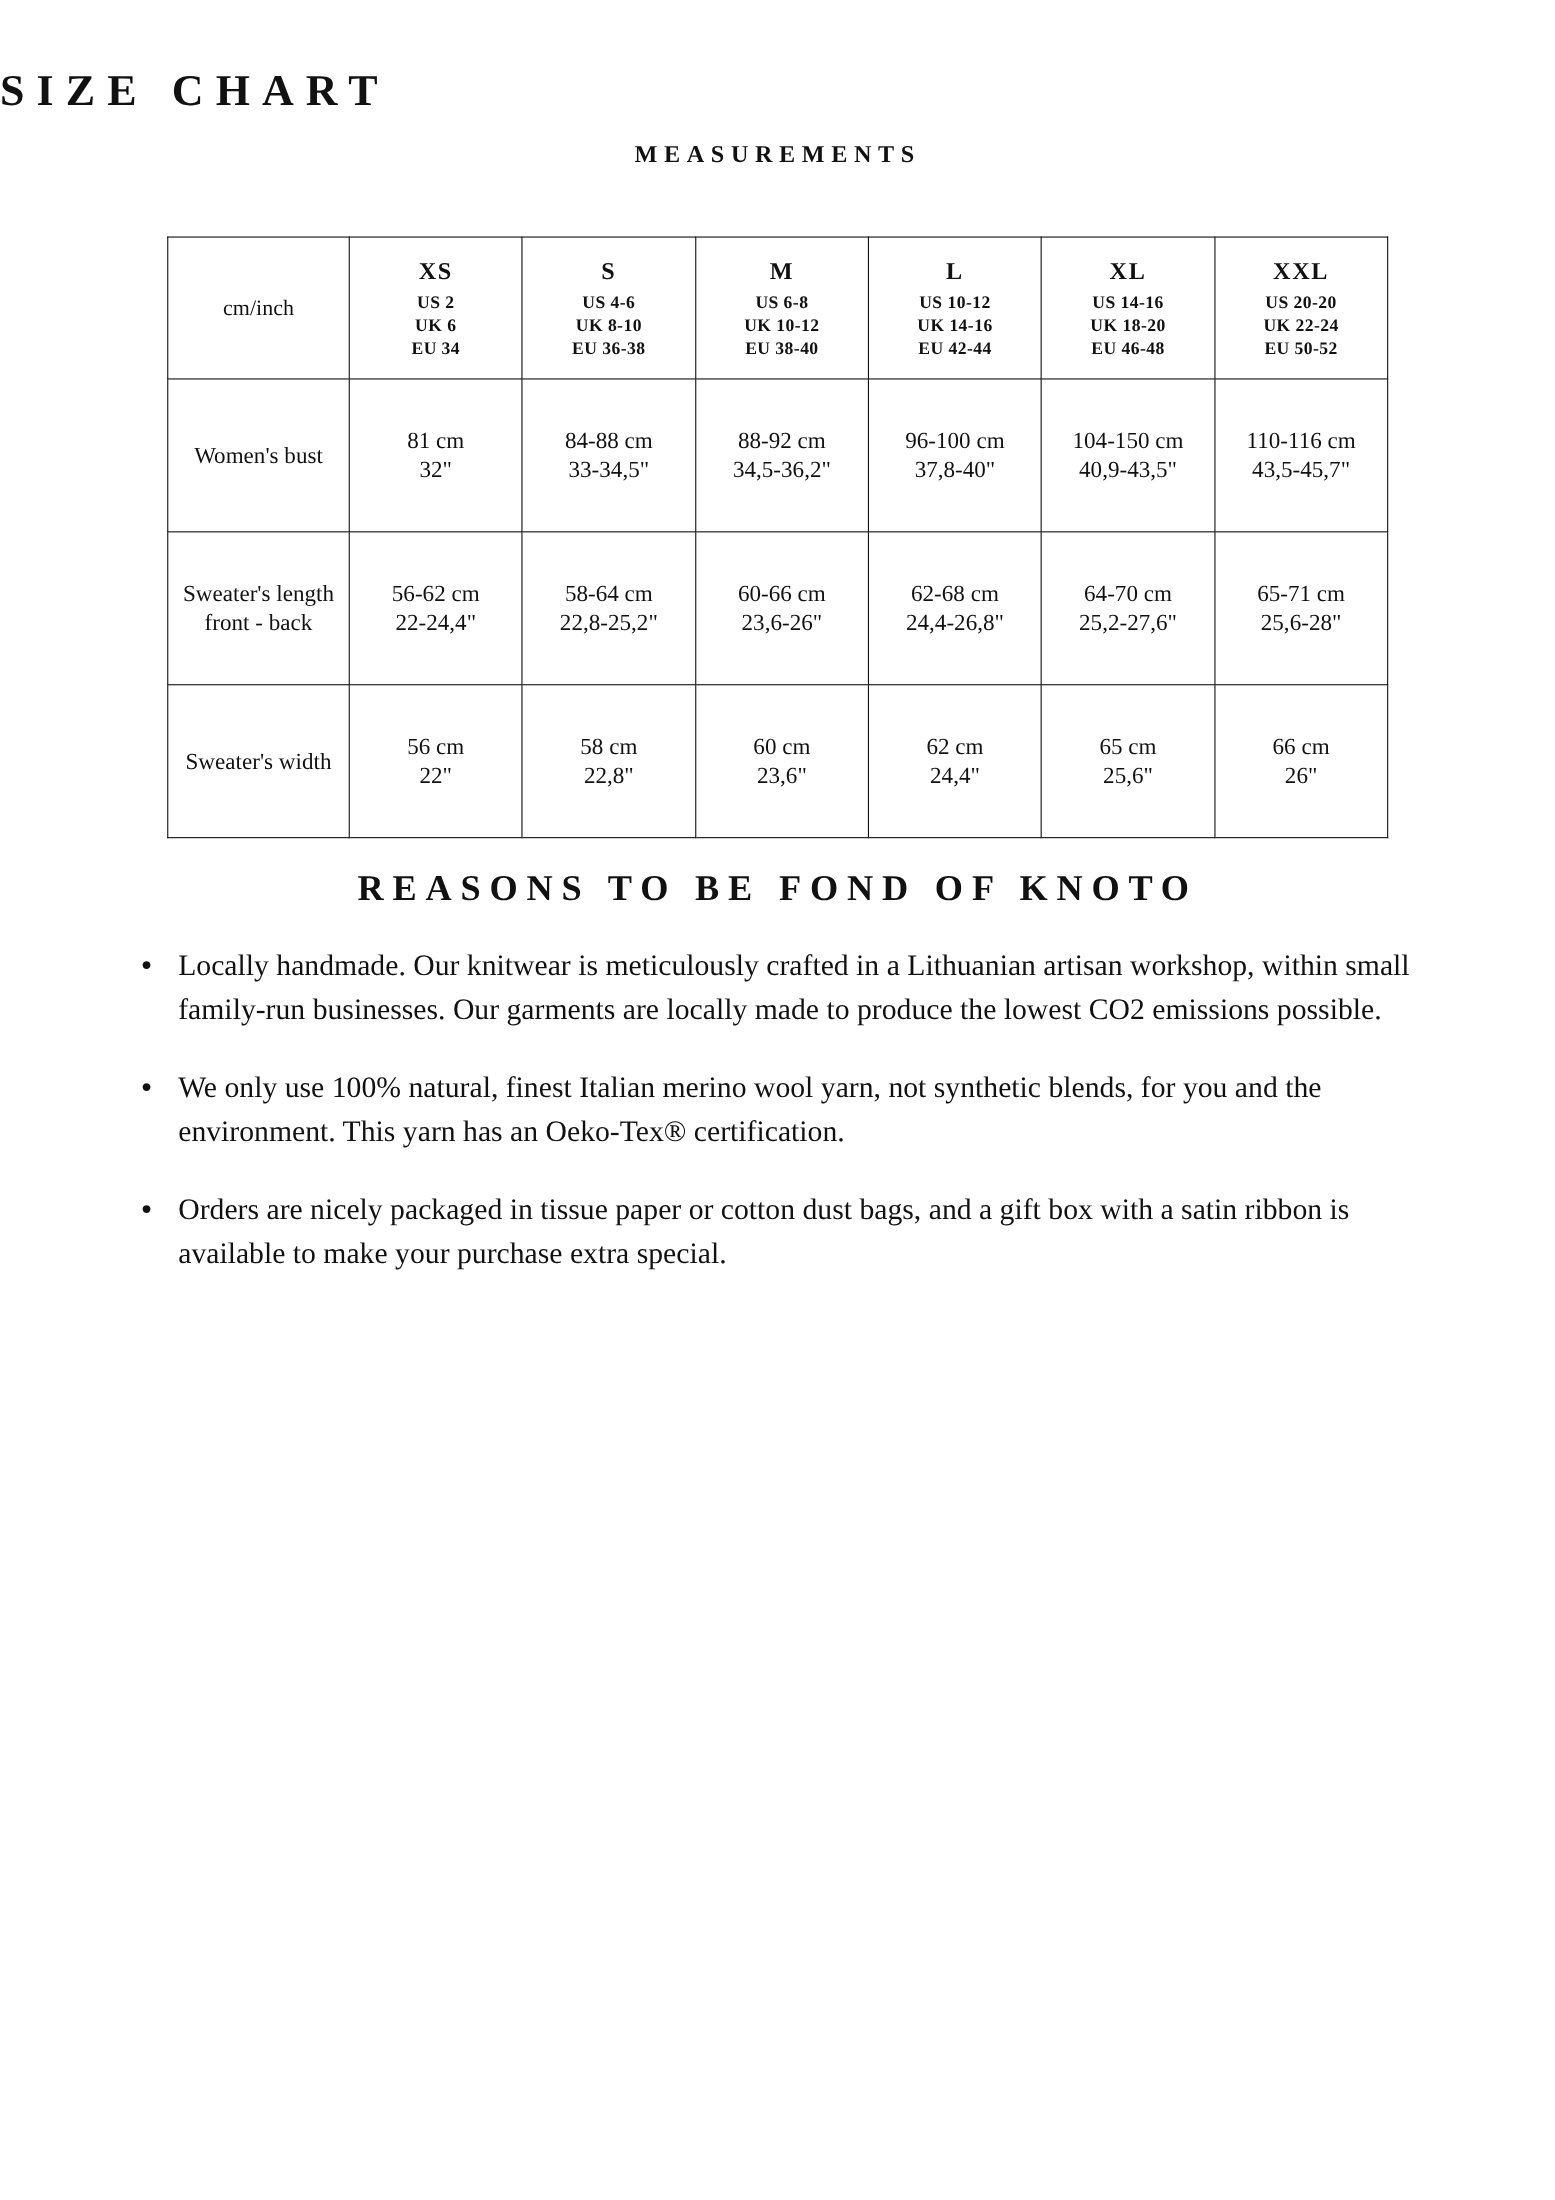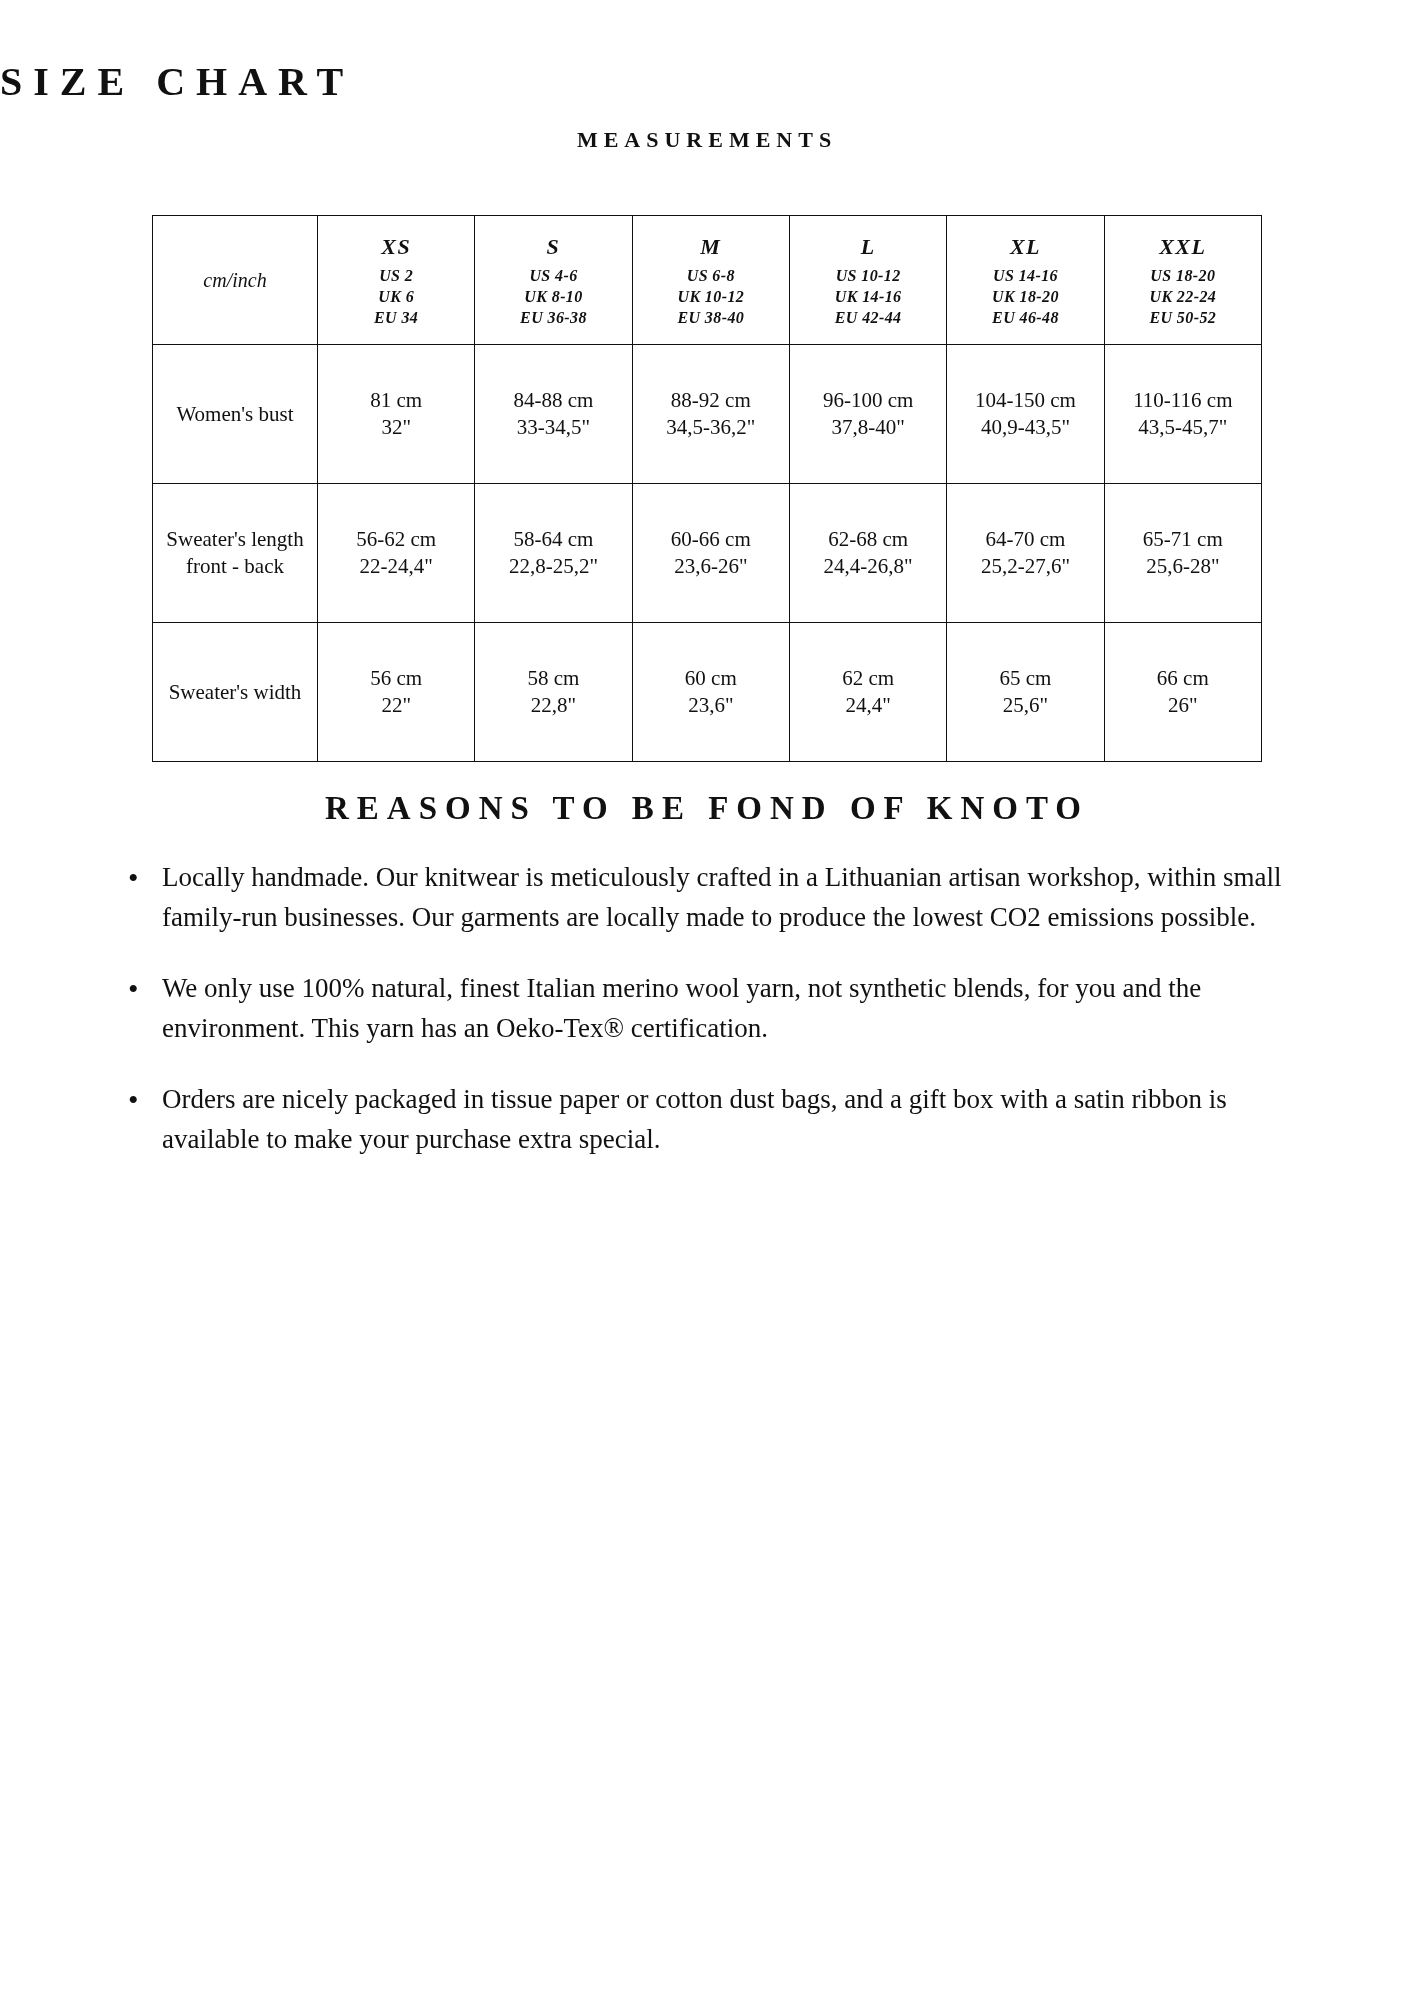--- a/index.html
+++ b/index.html
@@ -59,21 +59,20 @@
     padding: 10px 6px;
     font-size: 21px;
     line-height: 1.32;
     font-weight: normal;
   }
   table.size-chart thead td {
     font-weight: bold;
     font-size: 20px;
     padding-top: 16px;
     padding-bottom: 16px;
-    font-style: italic;
   }
   .col-label {
     width: 152px;
   }
   .hdr-size {
     display: block;
     font-size: 22px;
     font-weight: bold;
     letter-spacing: 1.5px;
     margin-bottom: 4px;
@@ -167,21 +166,21 @@
             <span class="hdr-line">EU 42-44</span>
           </td>
           <td>
             <span class="hdr-size">XL</span>
             <span class="hdr-line">US 14-16</span>
             <span class="hdr-line">UK 18-20</span>
             <span class="hdr-line">EU 46-48</span>
           </td>
           <td>
             <span class="hdr-size">XXL</span>
-            <span class="hdr-line">US 18-20</span>
+            <span class="hdr-line">US 20-20</span>
             <span class="hdr-line">UK 22-24</span>
             <span class="hdr-line">EU 50-52</span>
           </td>
         </tr>
       </thead>
       <tbody>
 
         <tr>
           <td class="row-label">Women's bust</td>
           <td class="data-cell">

